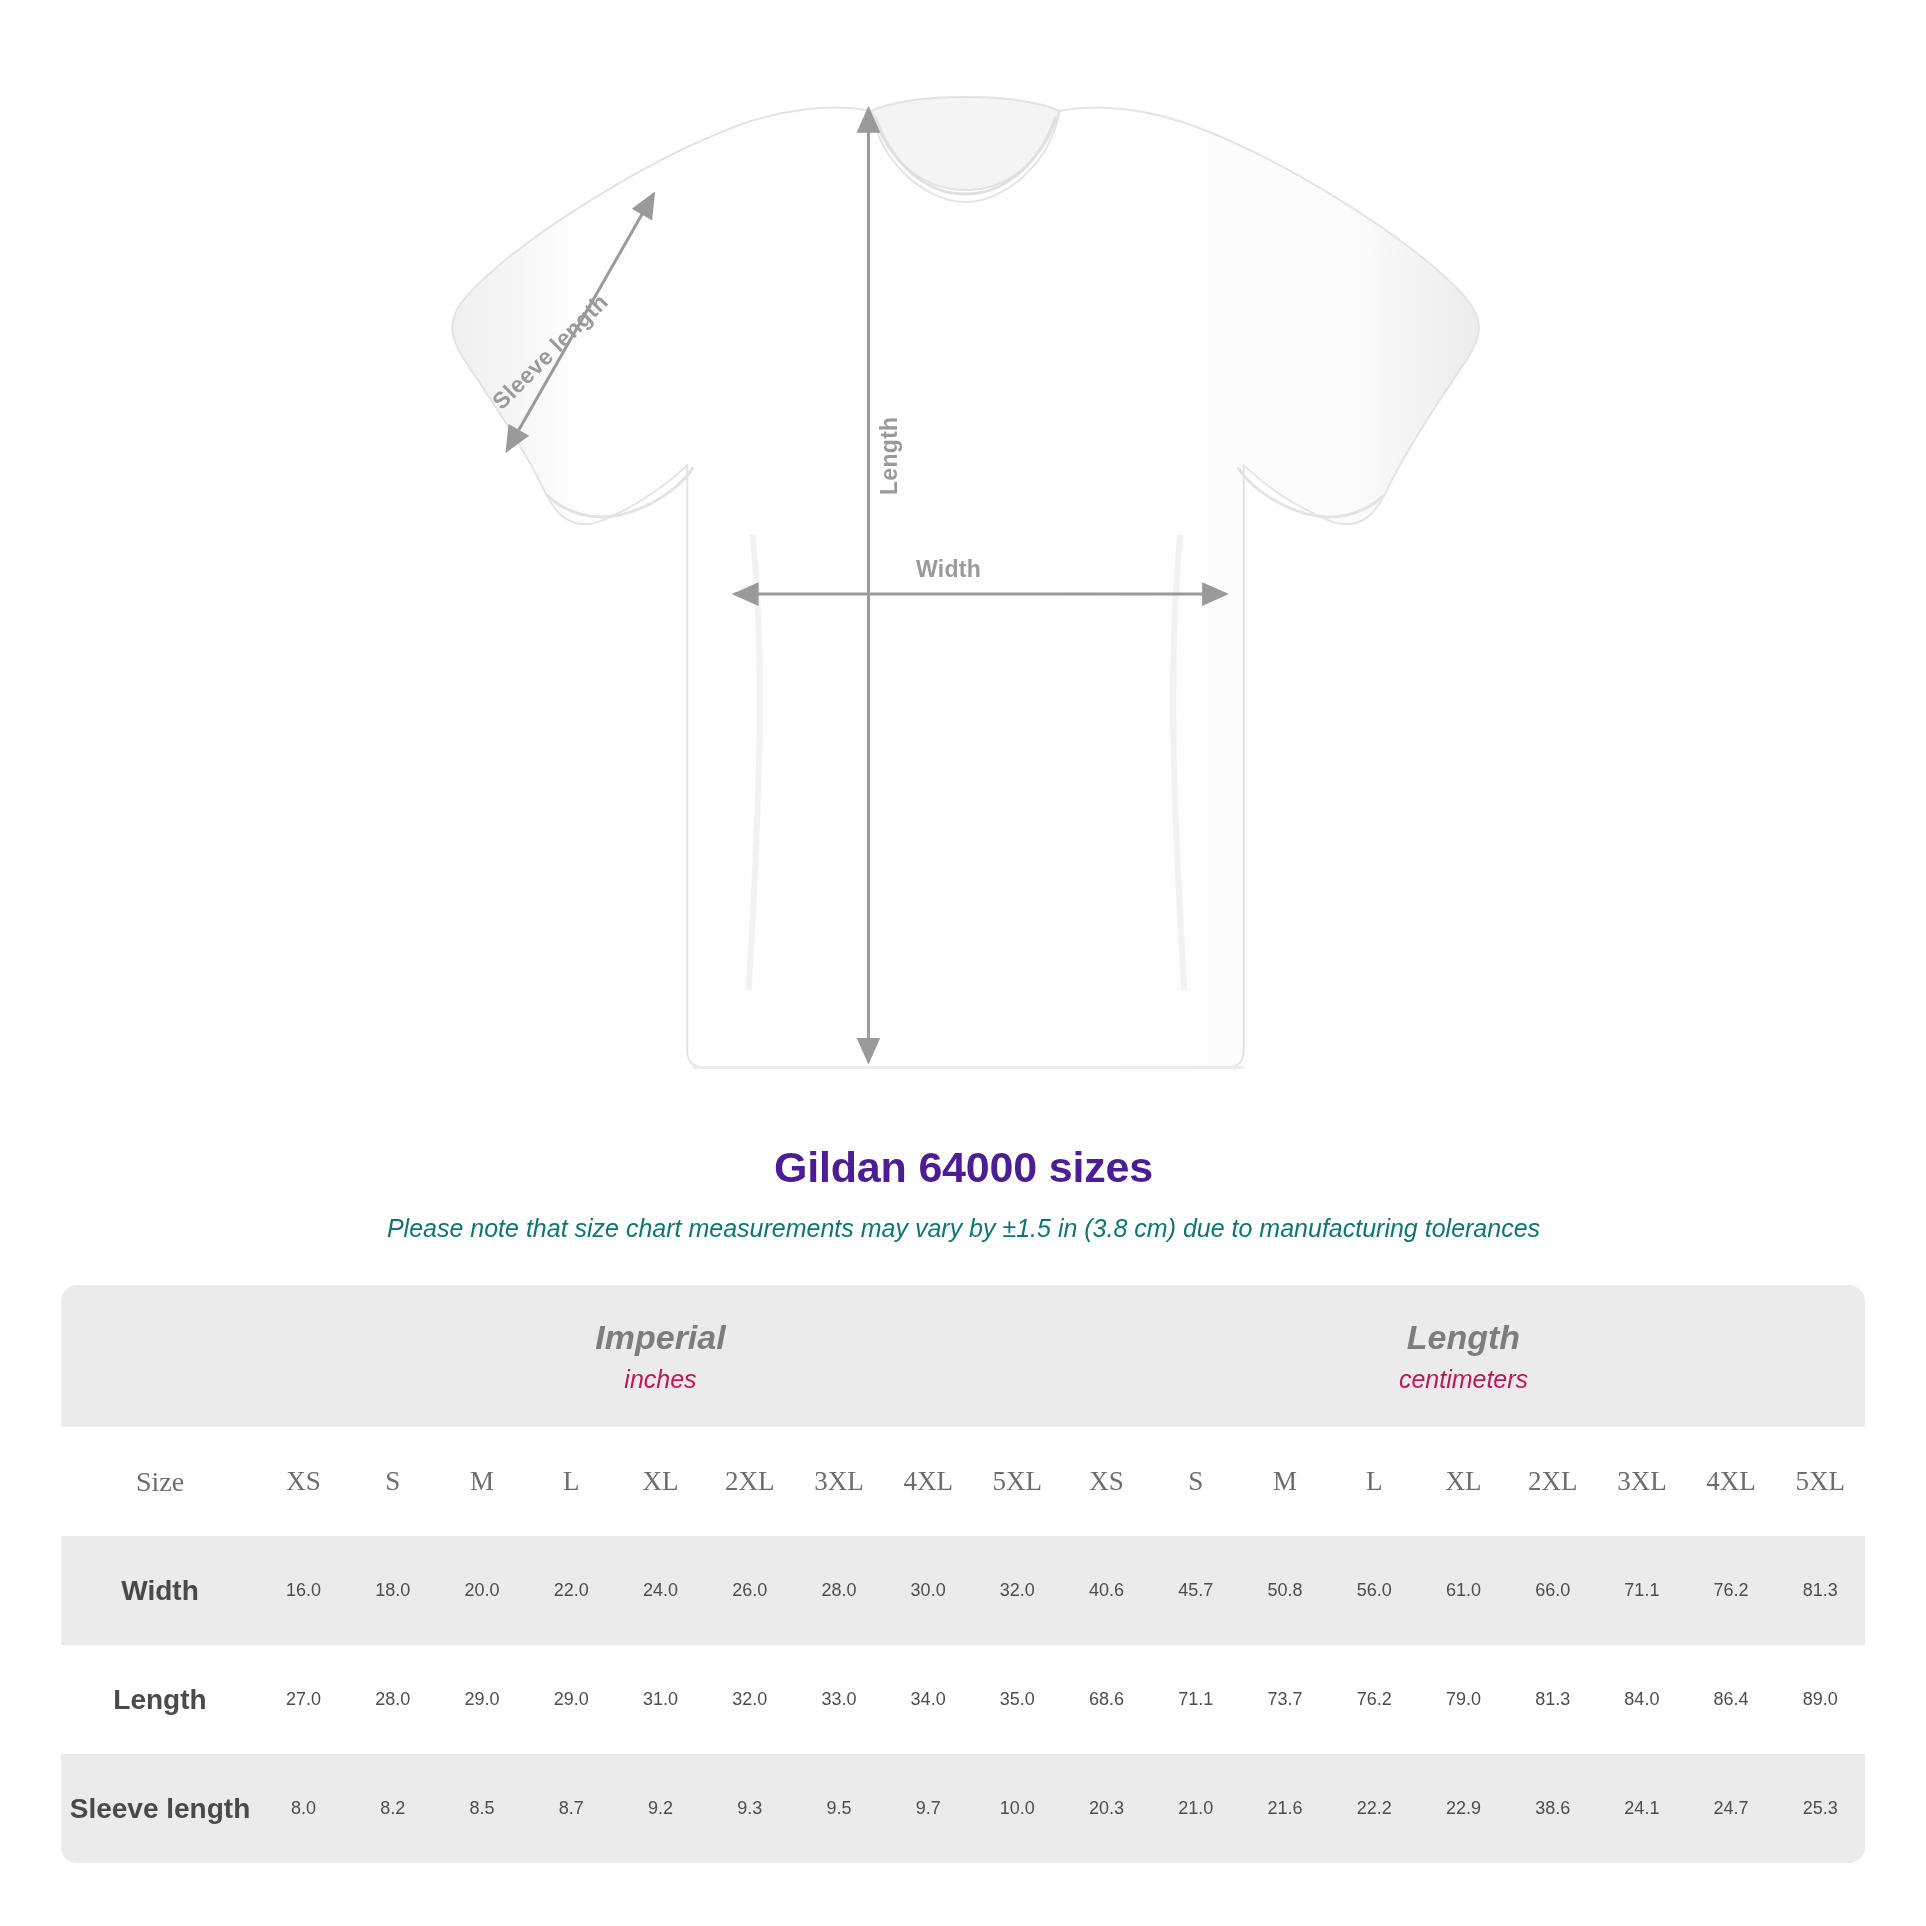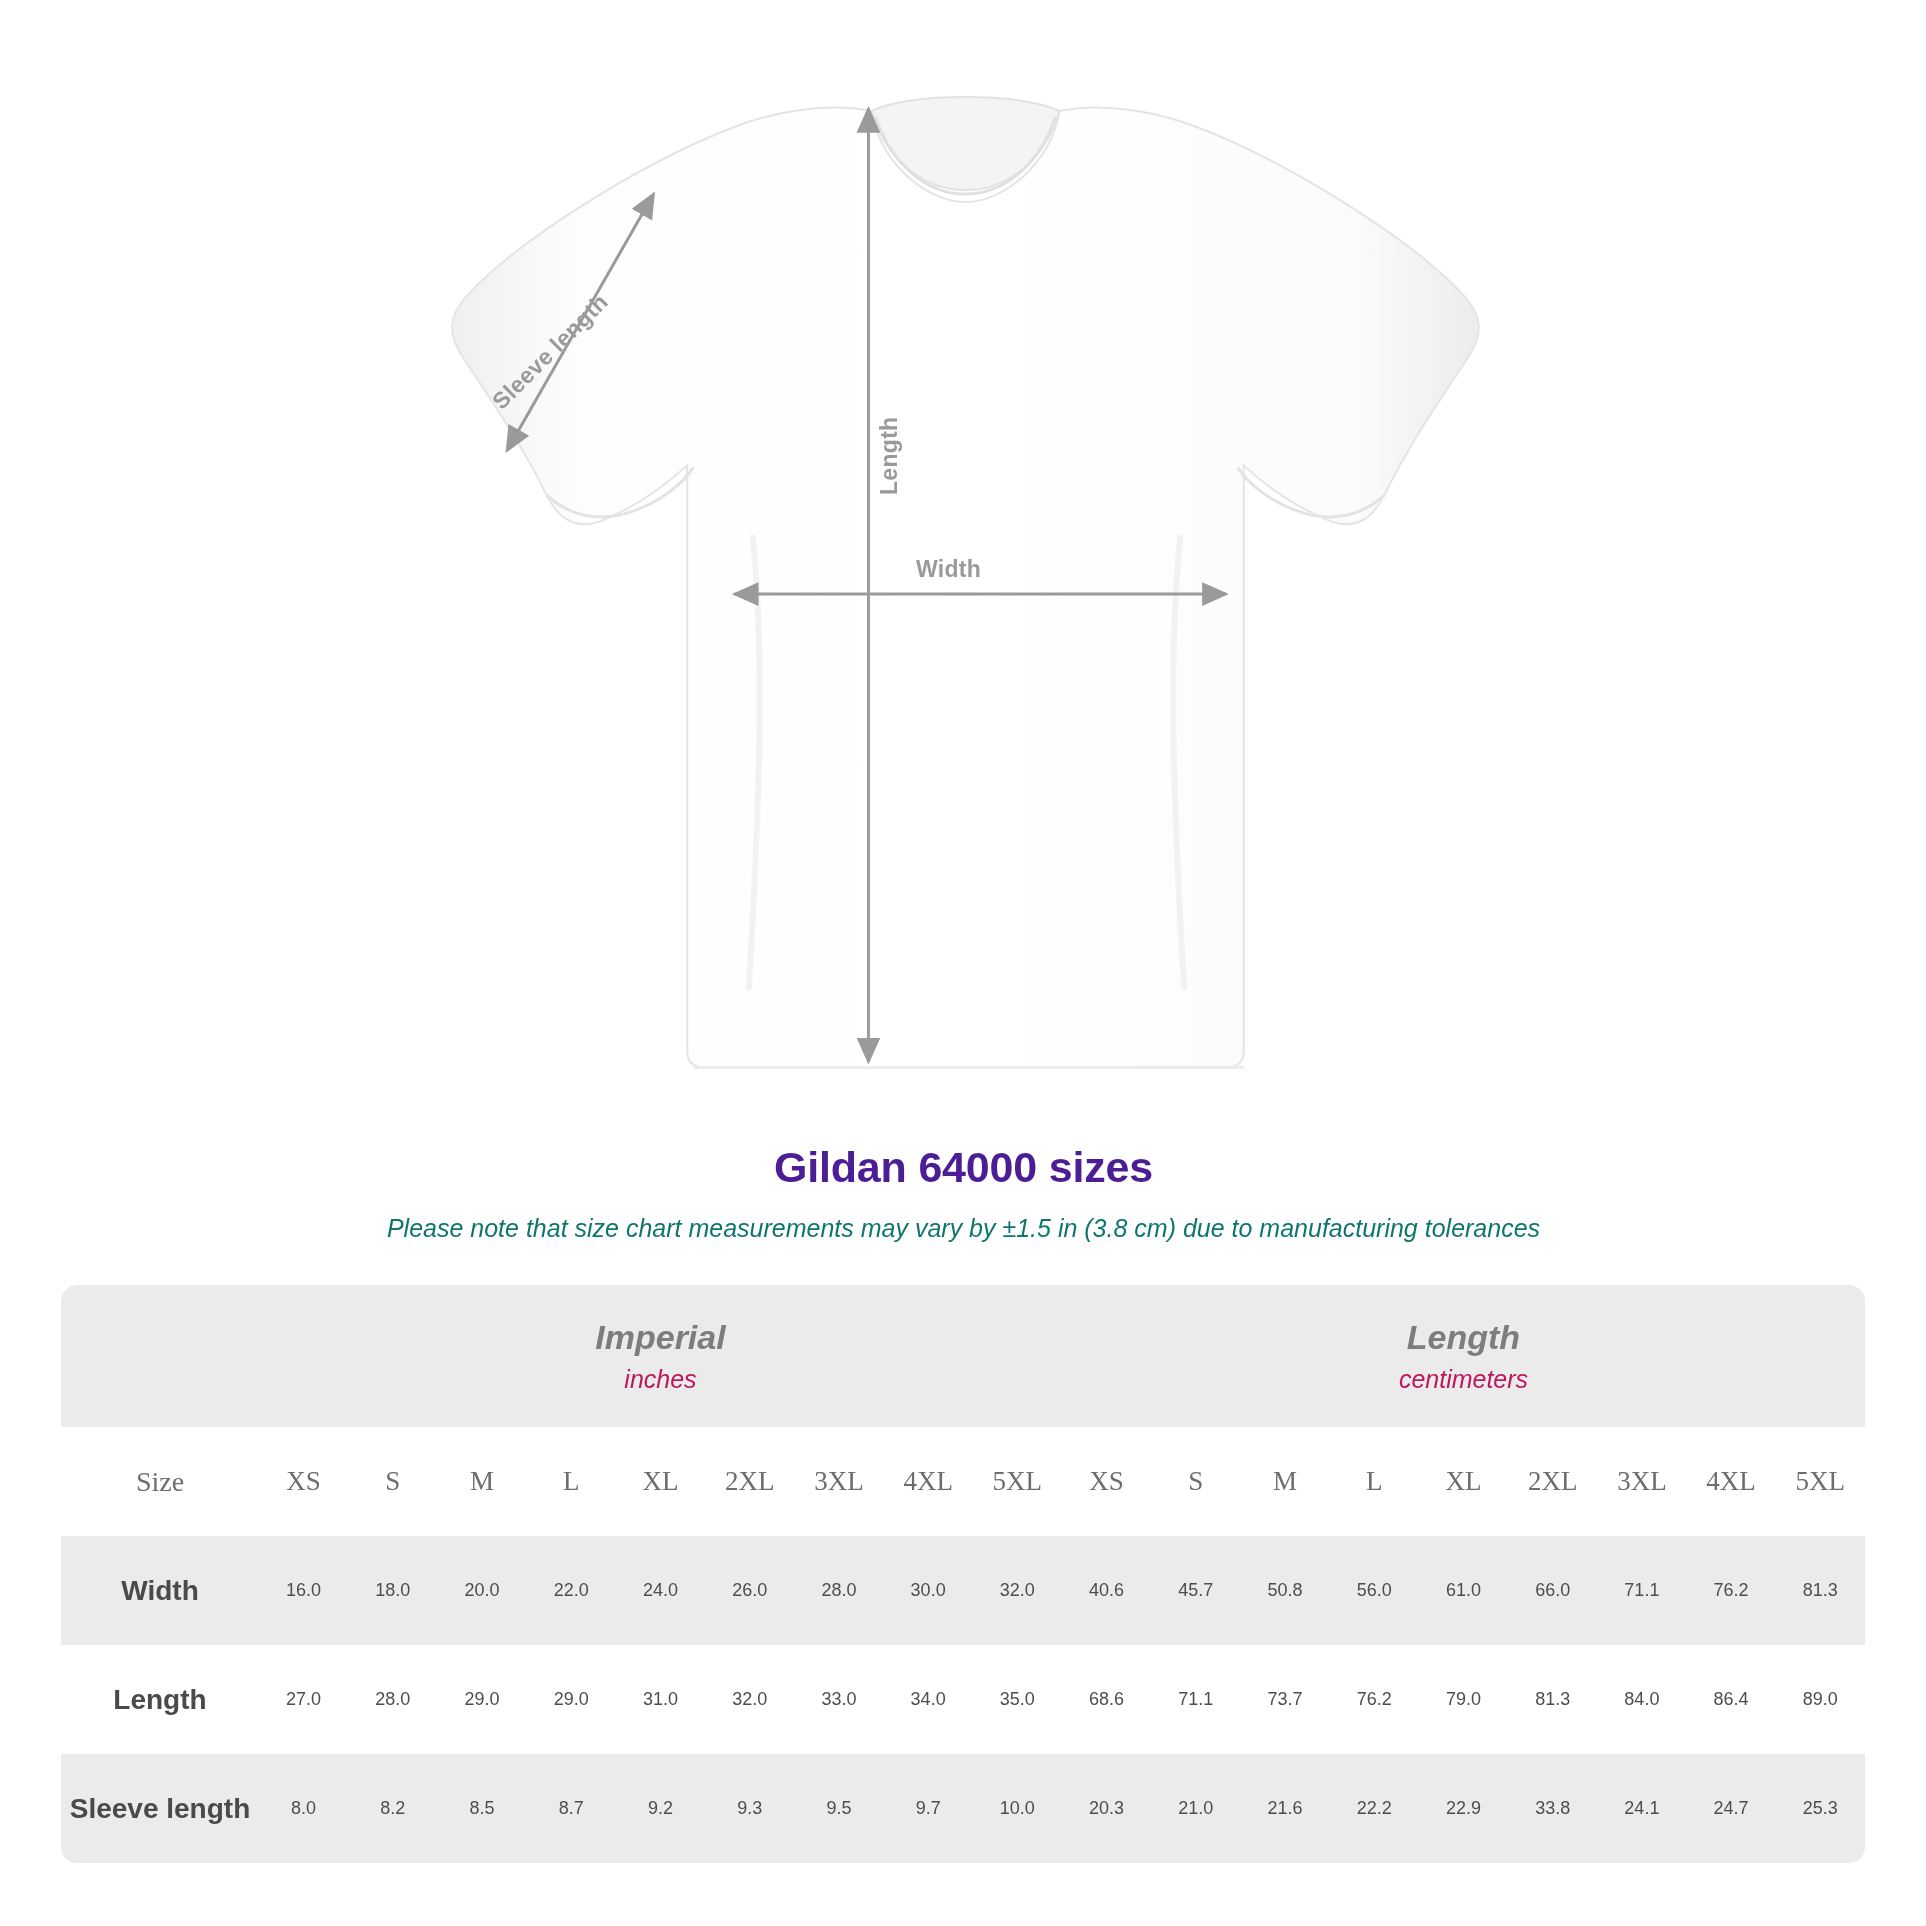--- a/index.html
+++ b/index.html
@@ -331,21 +331,21 @@
           <td>9.2</td>
           <td>9.3</td>
           <td>9.5</td>
           <td>9.7</td>
           <td>10.0</td>
           <td>20.3</td>
           <td>21.0</td>
           <td>21.6</td>
           <td>22.2</td>
           <td>22.9</td>
-          <td>33.8</td>
+          <td>38.6</td>
           <td>24.1</td>
           <td>24.7</td>
           <td>25.3</td>
         </tr>
       </tbody>
     </table>
   </div>
 
 </div>
 

